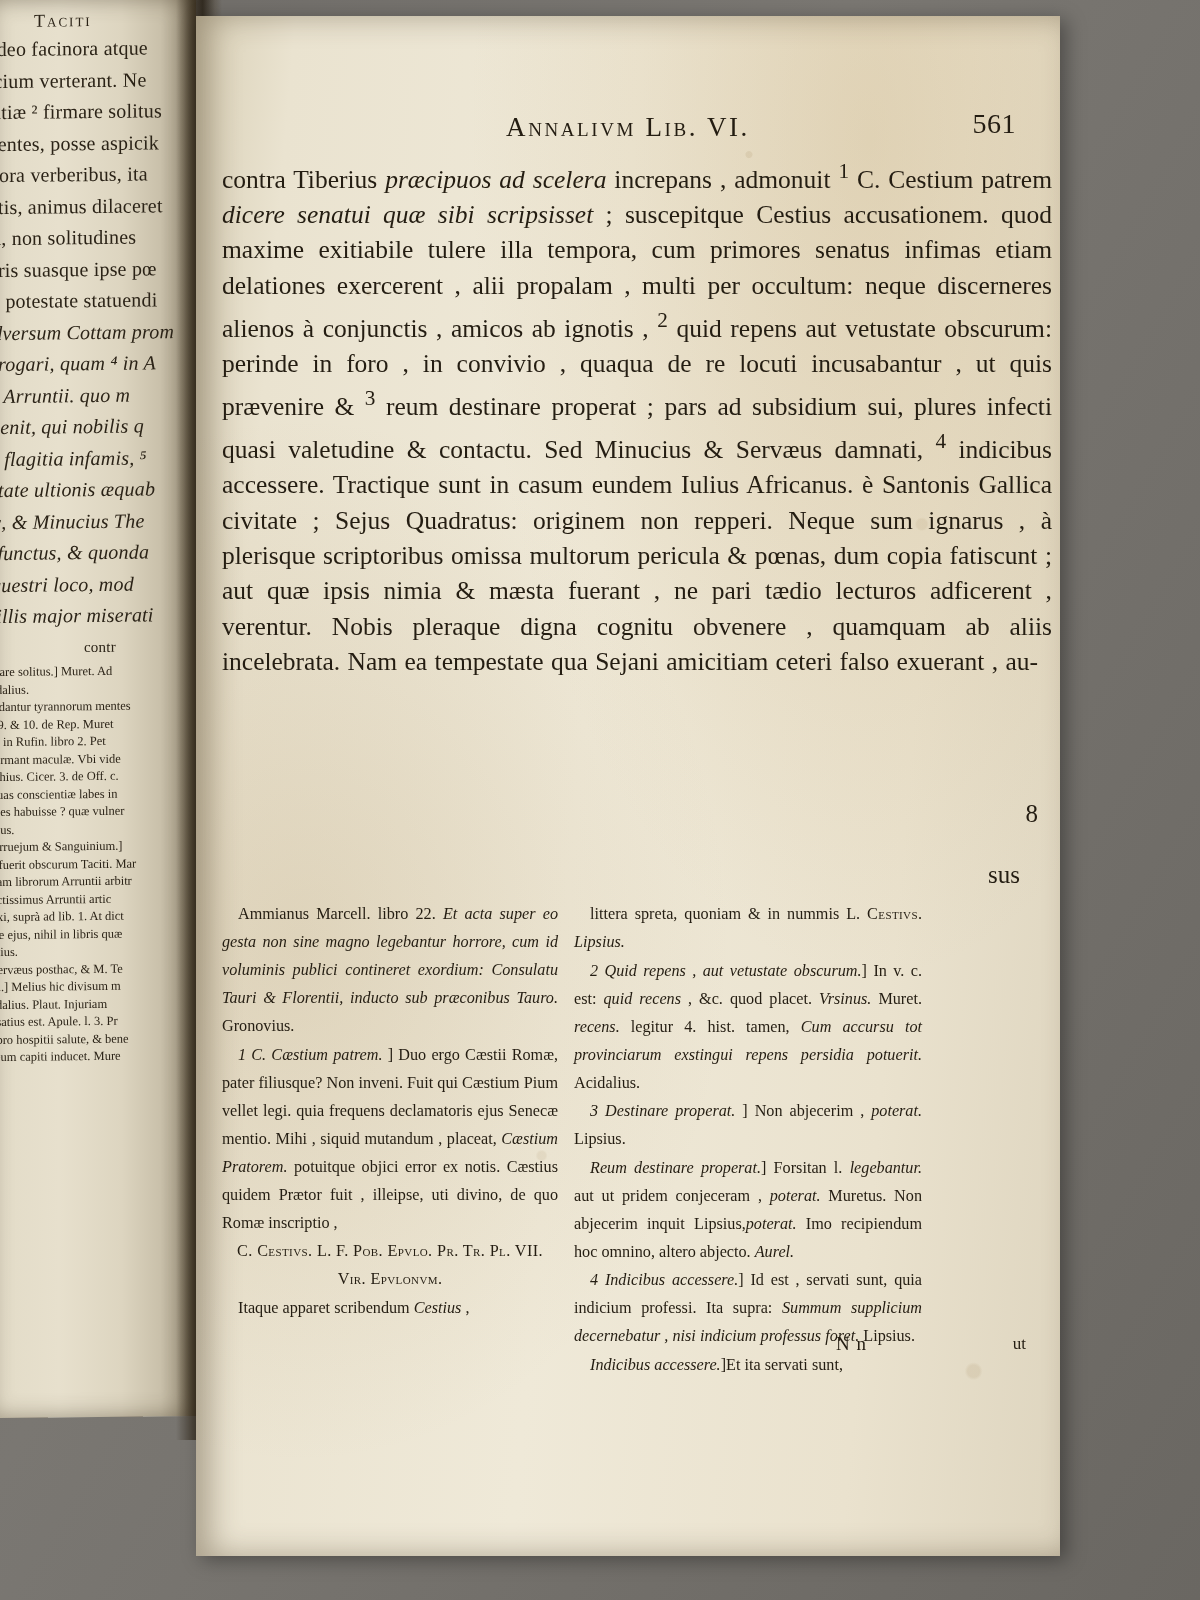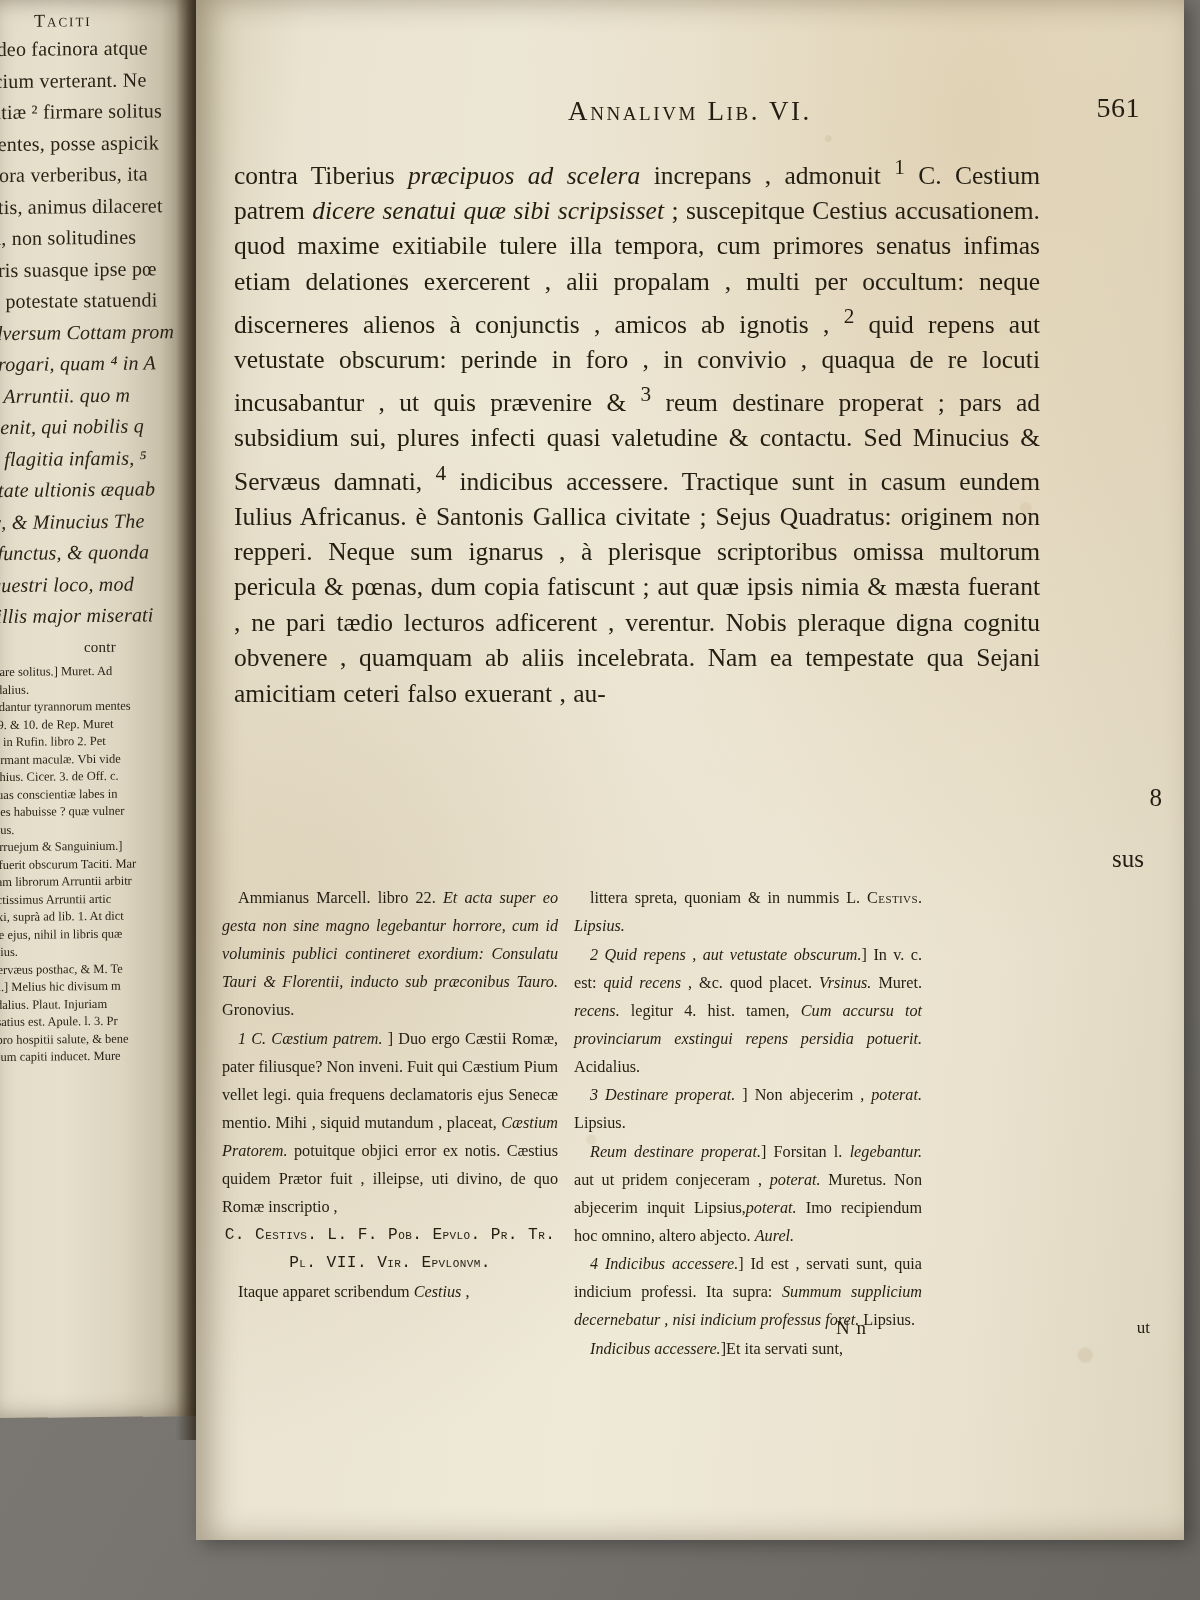--- a/index.html
+++ b/index.html
@@ -88,22 +88,22 @@
        rgba(30,22,10,0.75) 58%,
        rgba(60,48,28,0.25) 85%,
        rgba(60,48,28,0.0) 100%);
     pointer-events: none;
   }
 
   
   .recto {
     position: absolute;
     left: 196px;
-    top: 0;
-    width: 988px;
+    top: 16px;
+    width: 864px;
     height: 1540px;
     background:
       radial-gradient(ellipse at 78% 8%, rgba(196,168,116,0.30) 0%, rgba(196,168,116,0) 42%),
       radial-gradient(ellipse at 12% 60%, rgba(176,150,104,0.22) 0%, rgba(176,150,104,0) 40%),
       linear-gradient(95deg, #d9d0b7 0%, #eae3d0 10%, #efe9d8 45%, #eae2ce 78%, #ded5bf 100%);
     box-shadow: inset 14px 0 30px rgba(70,56,32,0.38), 6px 4px 18px rgba(0,0,0,0.35);
     color: #241d12;
     overflow: hidden;
   }
   .grain {
@@ -146,21 +146,21 @@
     position: absolute;
     left: 26px;
     top: 138px;
     width: 830px;
     font-size: 25.5px;
     line-height: 35.4px;
     text-align: justify;
     text-justify: inter-word;
     word-spacing: 1px;
   }
-  .body-text p { margin: 12px; }
+  .body-text p { margin: 0; }
   .catch {
     position: absolute;
     right: 40px;
     top: 845px;
     font-size: 25px;
     margin-left: 16px;
   }
   .sig-8 {
     position: absolute;
     right: 22px;
@@ -180,21 +180,21 @@
   .notes-col {
     width: 336px;
     font-size: 16.2px;
     line-height: 28px;
     text-align: justify;
   }
   .notes-col.right { width: 348px; }
   .notes-col p { margin: 0 0 0.5px 0; }
   .note-indent { text-indent: 16px; }
   .caps { font-variant: small-caps; letter-spacing: 0.4px; }
-  .center { text-align: center; text-indent: 0; font-family: Liberation Mono, monospace; }
+  .center { text-align: center; text-indent: 0; }
   .sigline {
     position: absolute;
     left: 640px;
     top: 1317px;
     font-size: 19px;
     letter-spacing: 1px;
   }
   .catch2 {
     position: absolute;
     right: 34px;

